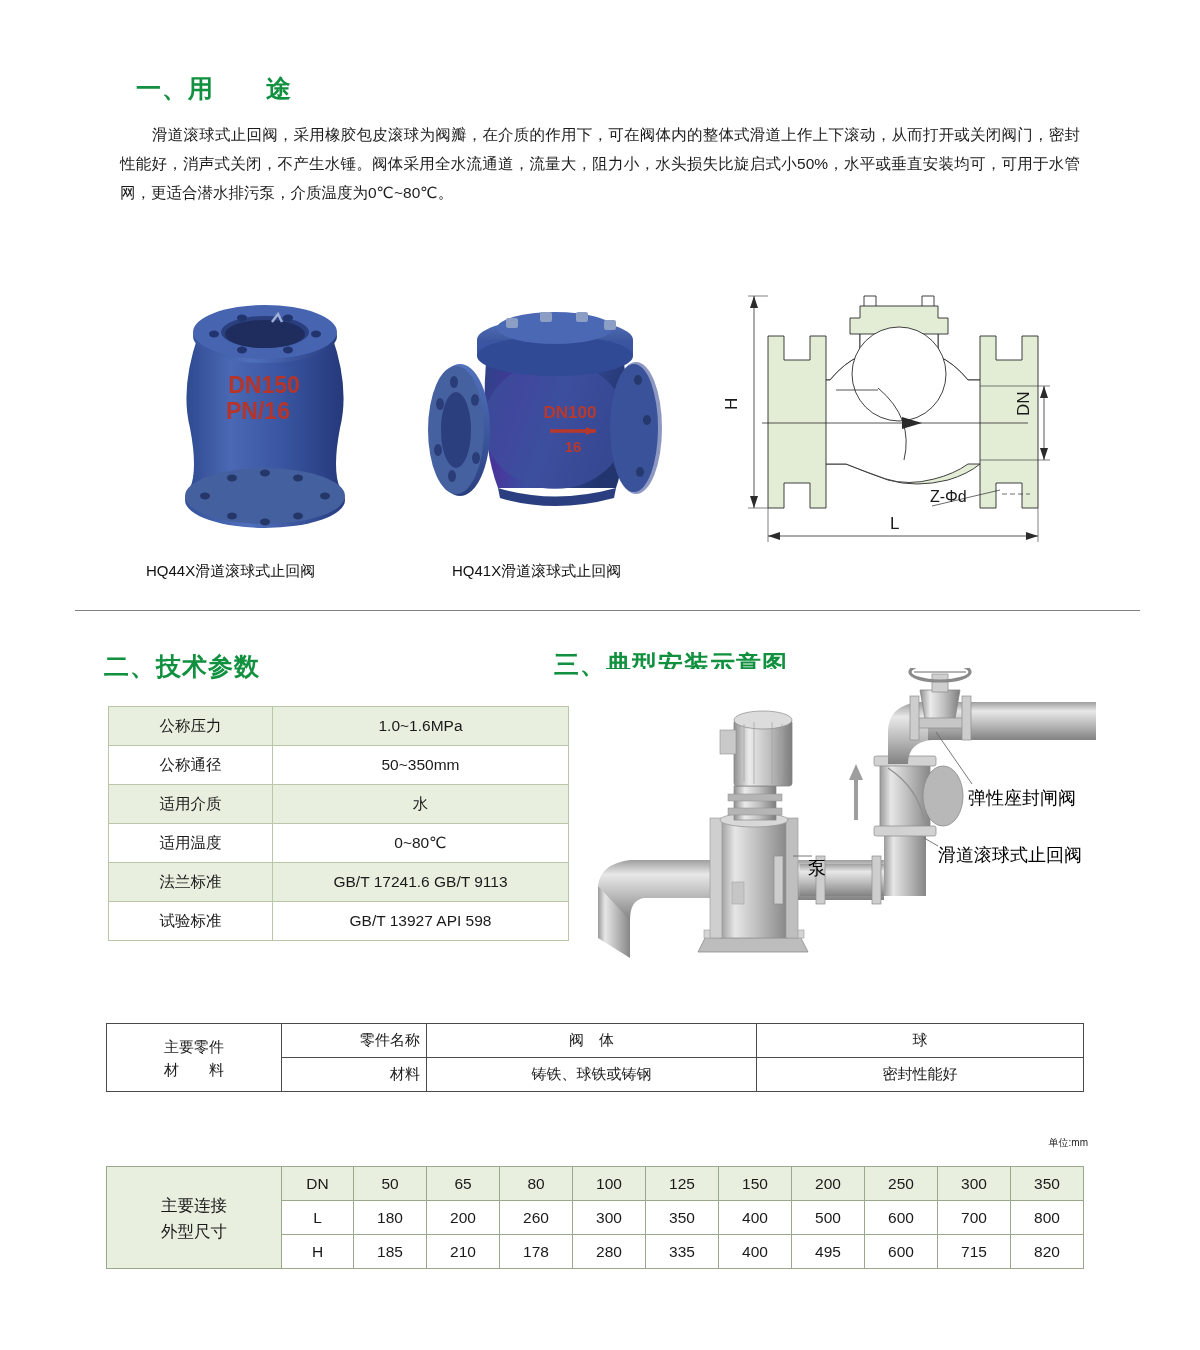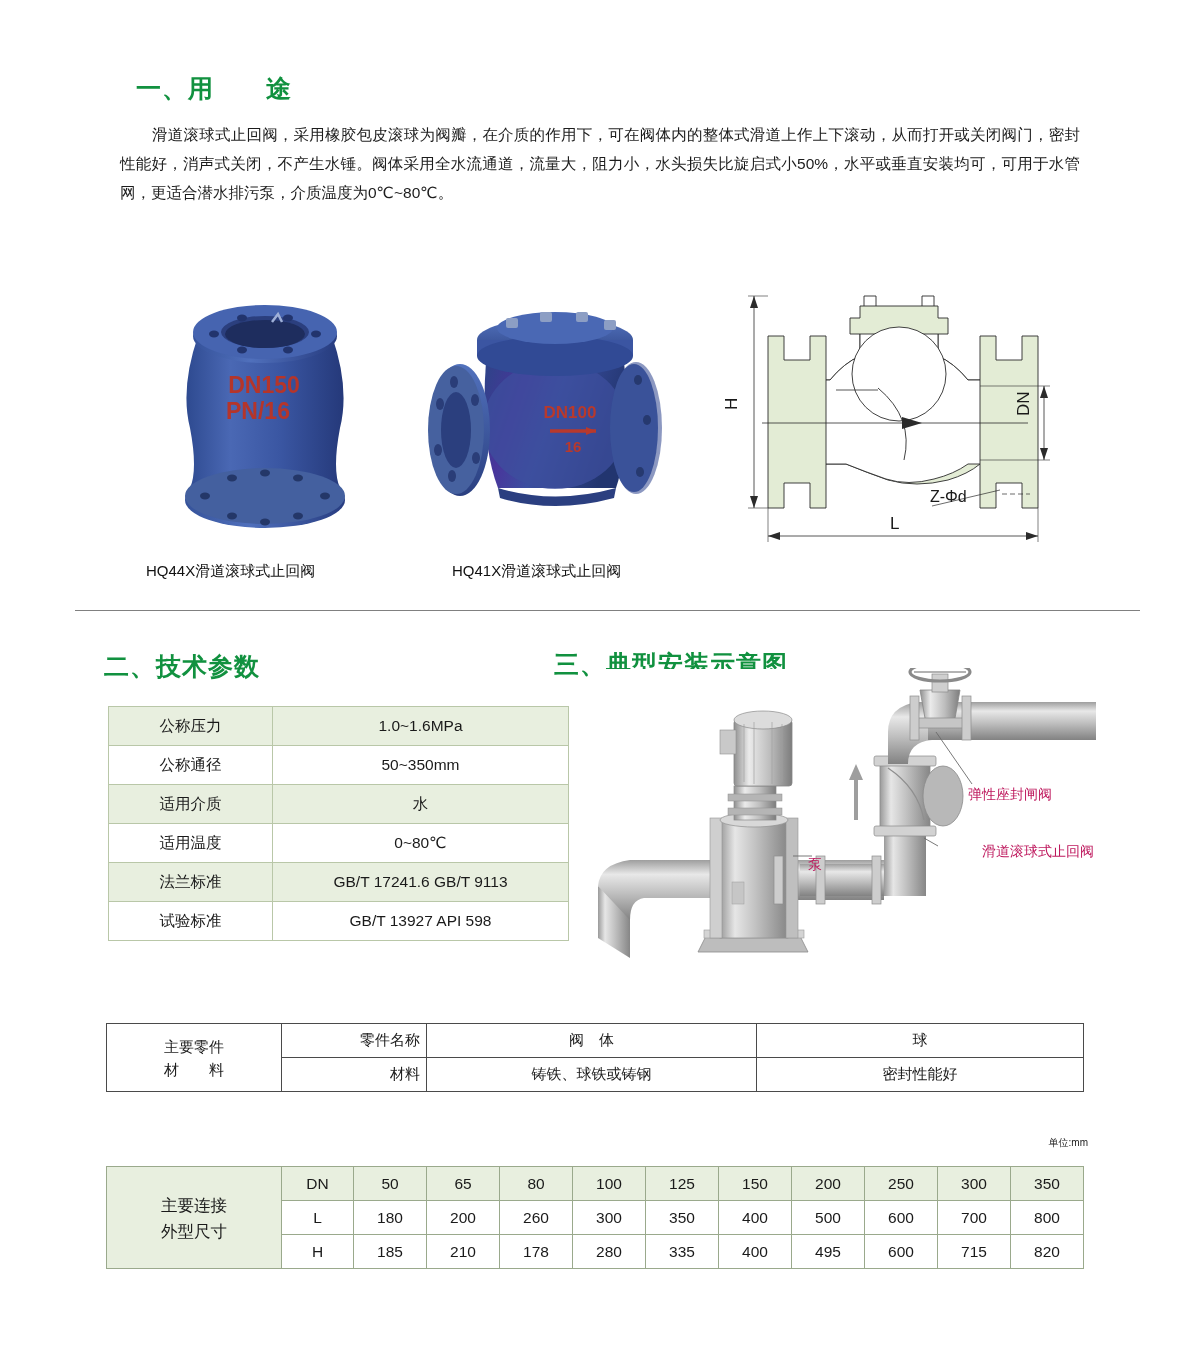--- a/index.html
+++ b/index.html
@@ -98,26 +98,26 @@
   
   #install-figure {
     position: absolute;
     left: 588px;
     top: 668px;
     width: 510px;
     height: 322px;
   }
   .inst-label {
     position: absolute;
-    font-size: 14px;
-    color: #be185d;
+    font-size: 18px;
+    color: #000000;
     white-space: nowrap;
   }
   #label-gate-valve { left: 968px; top: 786px; }
-  #label-check-valve { left: 938px; top: 843px; margin-left: 44px; }
+  #label-check-valve { left: 938px; top: 843px; }
   #label-pump { left: 808px; top: 856px; }
 
   
   #materials-table {
     position: absolute;
     left: 106px;
     top: 1023px;
     width: 978px;
     border-collapse: collapse;
     font-size: 15px;

